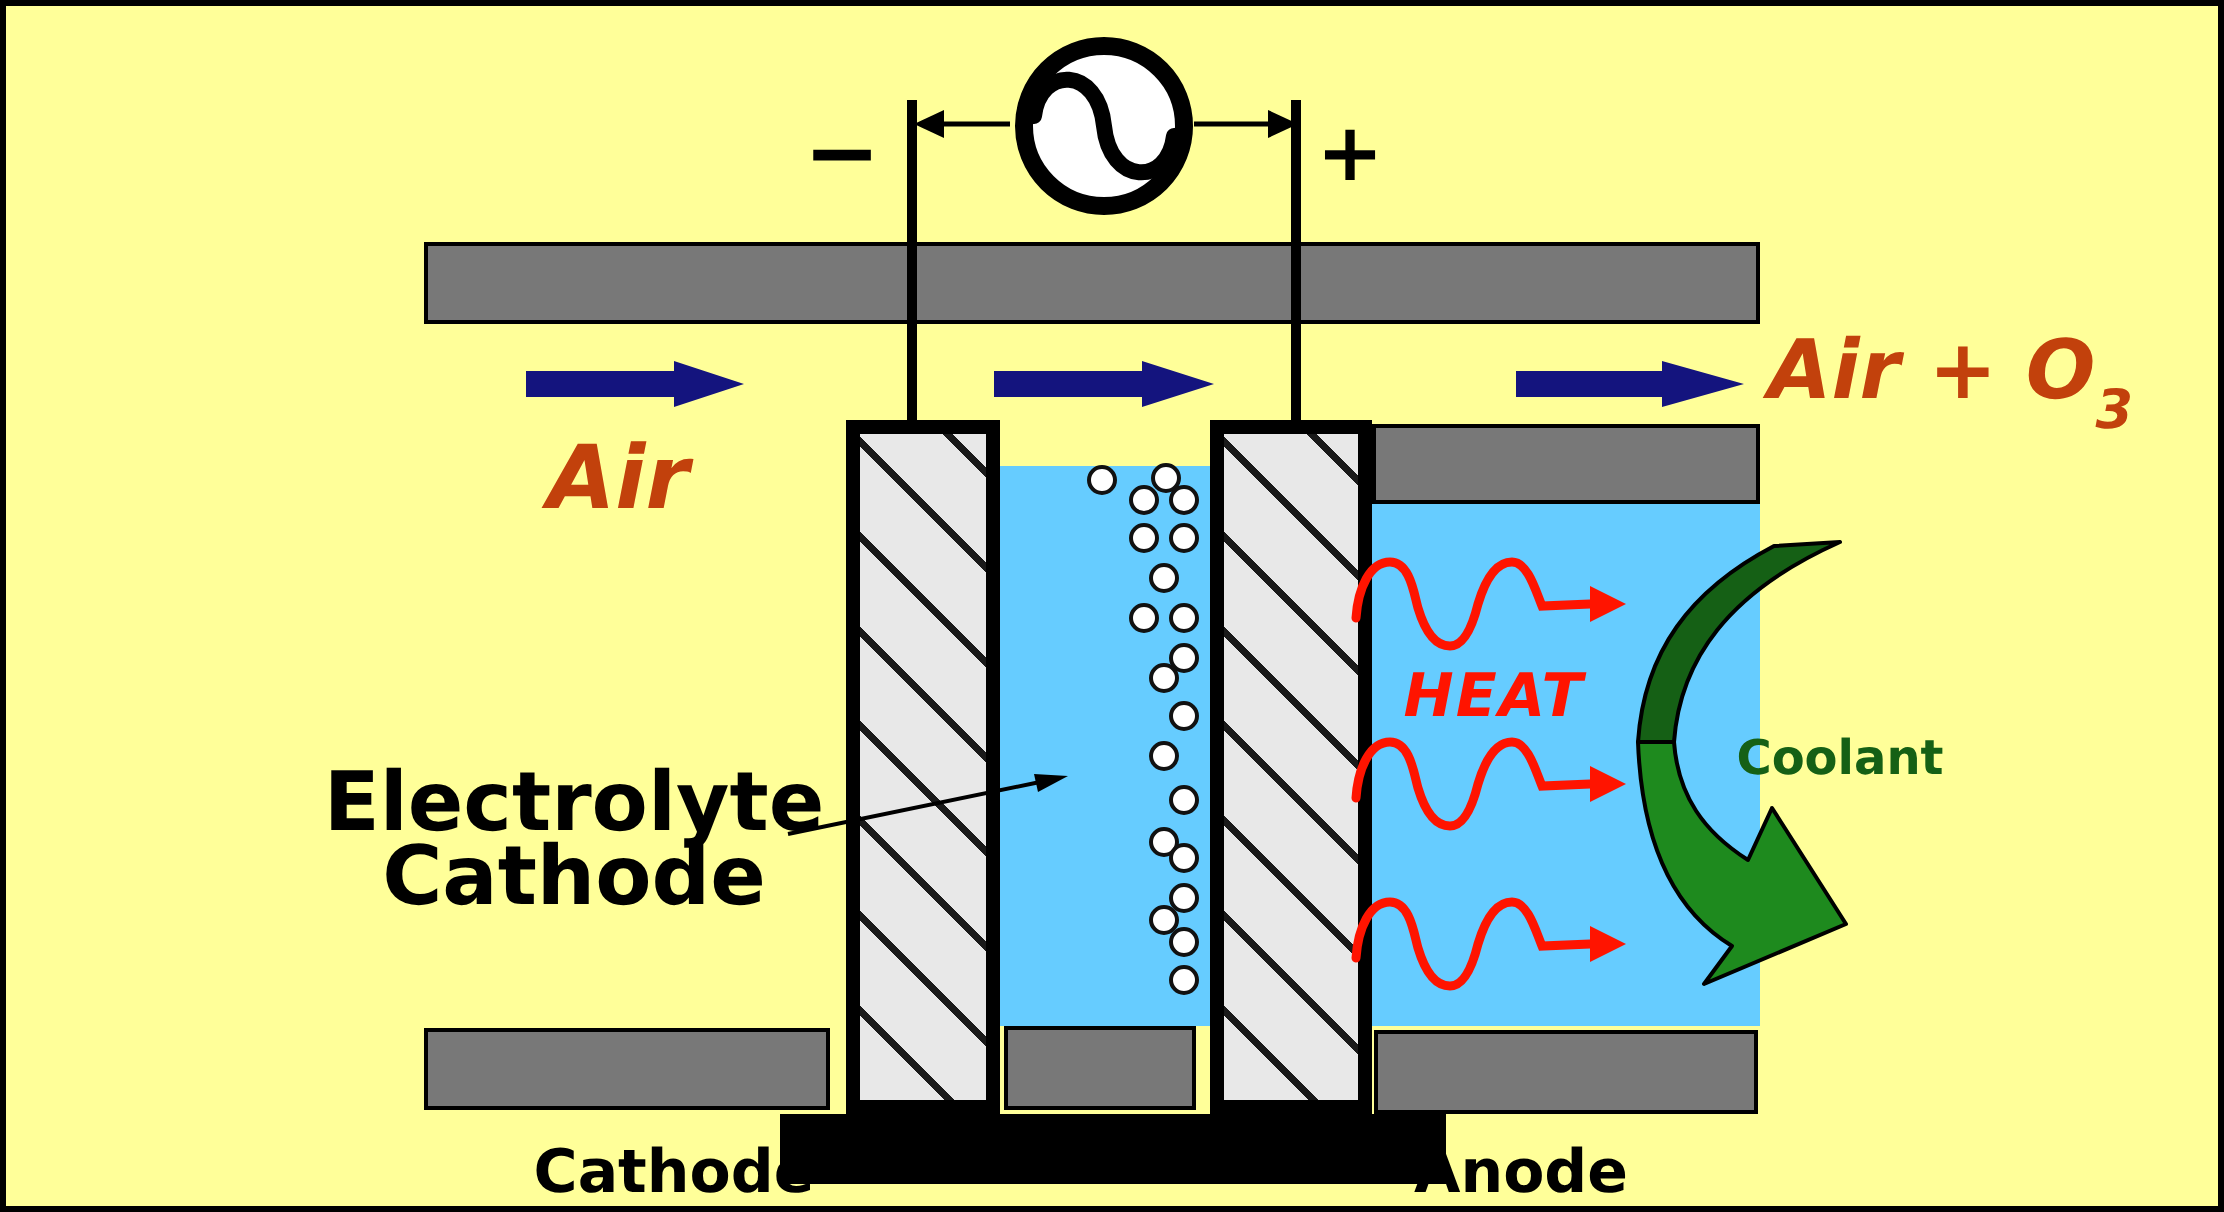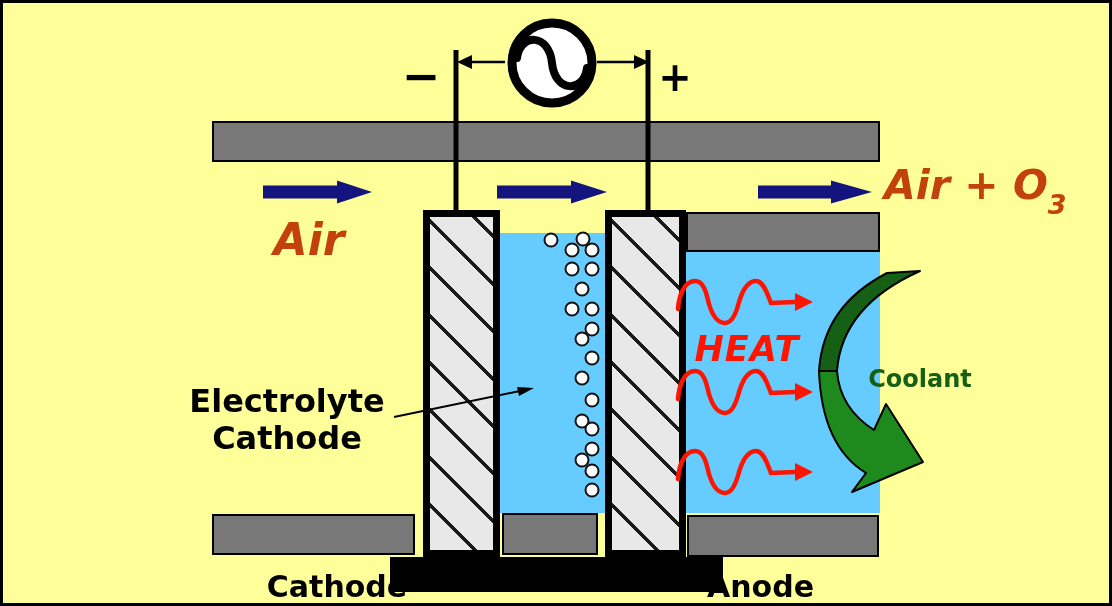--- a/index.html
+++ b/index.html
@@ -50,25 +50,25 @@
 
   <div class="abs lbl bold ctr" style="left:237px;top:570px;width:200px;font-size:30px;line-height:34px;z-index:4;">Cathode</div>
   <div class="abs lbl bold ctr" style="left:707px;top:570px;width:100px;font-size:30px;line-height:34px;z-index:4;">Anode</div>
 
   <div class="abs base" style="left:390px;top:557px;width:333px;height:35px;"></div>
 
   <div class="abs lbl bold ctr" style="left:399px;top:50px;width:44px;font-size:46px;line-height:52px;">−</div>
   <div class="abs lbl bold ctr" style="left:653px;top:54px;width:44px;font-size:40px;line-height:46px;">+</div>
   <div class="abs lbl bold ital ctr navy" style="left:239px;top:215px;width:140px;font-size:44px;line-height:50px;">Air</div>
   <div class="abs lbl bold ital navy" style="left:884px;top:160px;font-size:41px;line-height:50px;"><span>Air + O</span><sub class="o3">3</sub></div>
-  <div class="abs lbl bold ctr" style="left:137px;top:383px;width:300px;font-size:32px;line-height:37px;">
+  <div class="abs lbl bold ctr" style="left:137px;top:383px;width:300px;font-size:41px;line-height:37px;">
     <div>Electrolyte</div>
     <div>Cathode</div>
   </div>
-  <div class="abs lbl bold ital ctr red" style="left:687px;top:332px;width:120px;font-size:35px;line-height:34px;letter-spacing:1px;">HEAT</div>
+  <div class="abs lbl bold ital ctr red" style="left:687px;top:332px;width:120px;font-size:30px;line-height:34px;letter-spacing:1px;">HEAT</div>
   <div class="abs lbl bold ctr green" style="left:858px;top:362px;width:124px;font-size:24px;line-height:34px;">Coolant</div>
 
   <svg class="overlay" width="1112" height="606" viewBox="0 0 1112 606">
 
     <line x1="456" y1="50" x2="456" y2="212" stroke="#000" stroke-width="5"></line>
     <line x1="648" y1="50" x2="648" y2="212" stroke="#000" stroke-width="5"></line>
 
     <g>
       <line x1="505" y1="62" x2="470" y2="62" stroke="#000" stroke-width="2.5"></line>
       <polygon points="457,62 472,55 472,69" fill="#000"></polygon>

